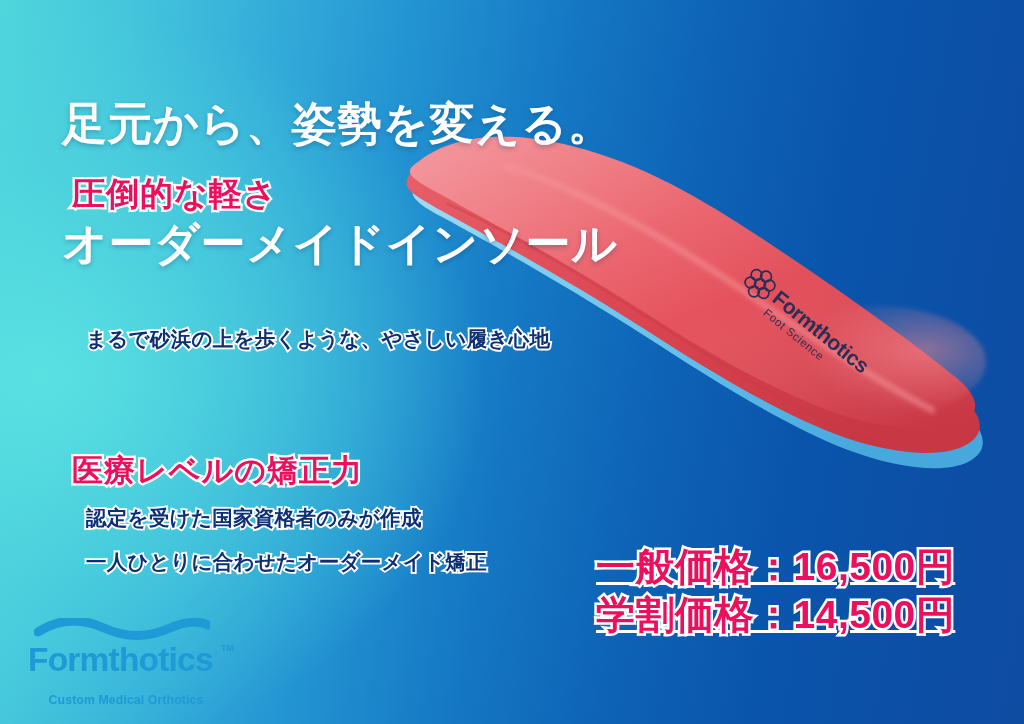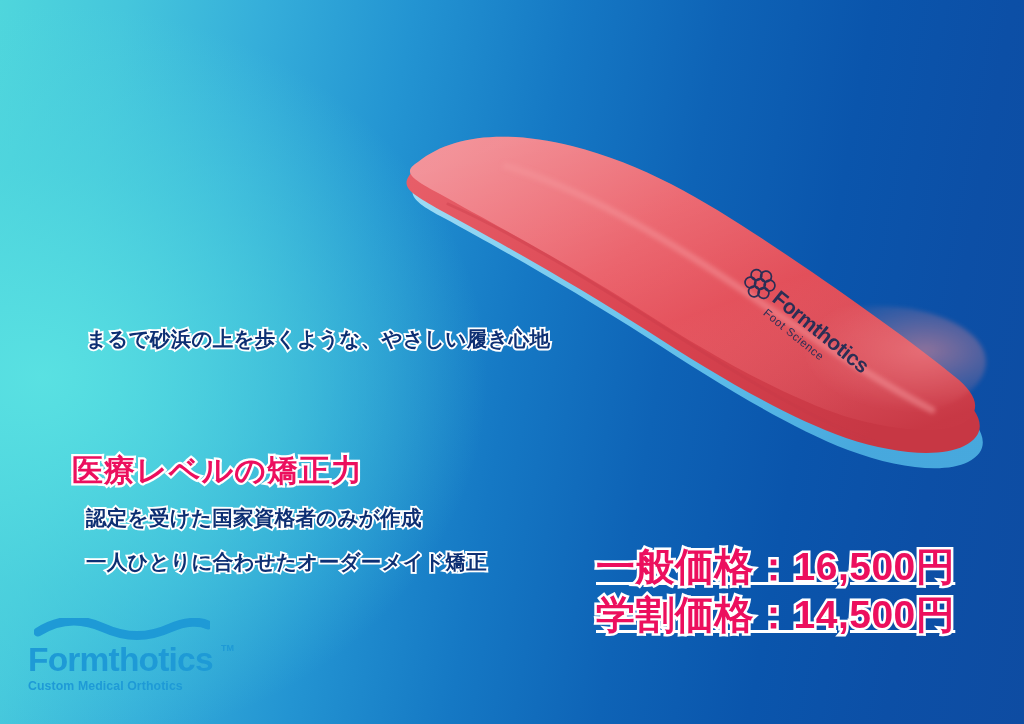--- a/index.html
+++ b/index.html
@@ -133,23 +133,23 @@
     color: #1E9AD6;
     font-size: 9px;
     font-weight: bold;
     letter-spacing: 0;
   }
   #logo-tag {
     color: #1E9AD6;
     font-size: 12.3px;
     font-weight: bold;
     letter-spacing: 0.1px;
-    text-align: left;
+    text-align: center;
     width: 196px;
-    margin-top: 2px;
+    margin-top: 16px;
   }
 </style>
 </head>
 <body>
 
 <div id="poster">
 
   <div id="insole-wrap">
     <svg viewBox="0 0 672 340" xmlns="http://www.w3.org/2000/svg">
       <defs>
@@ -221,22 +221,27 @@
           <circle cx="0" cy="9.6" r="5.4"></circle>
           <circle cx="-8.4" cy="4.8" r="5.4"></circle>
           <circle cx="-8.4" cy="-4.8" r="5.4"></circle>
         </g>
         <text x="19" y="6" fill="#2B2E55" font-size="21" font-family="'Liberation Sans', sans-serif" font-weight="bold" letter-spacing="-0.4">Formthotics</text>
         <text x="21" y="22" fill="#2B2E55" font-size="11.5" font-family="'Liberation Sans', sans-serif" letter-spacing="0.6">Foot Science</text>
       </g>
     </svg>
   </div>
 
+  <div class="headline">
+    <div>足元から、姿勢を変える。</div>
+    <div>オーダーメイドインソール</div>
+  </div>
 
   <div class="feat" id="feat-1">
+    <div class="feat-title">圧倒的な軽さ</div>
   </div>
 
   <div class="feat" id="feat-2">
     <div class="feat-sub">まるで砂浜の上を歩くような、やさしい履き心地</div>
   </div>
 
   <div class="feat" id="feat-3">
     <div class="feat-title small">医療レベルの矯正力</div>
     <div class="feat-sub">認定を受けた国家資格者のみが作成</div>
     <div class="feat-sub indent">一人ひとりに合わせたオーダーメイド矯正</div>

